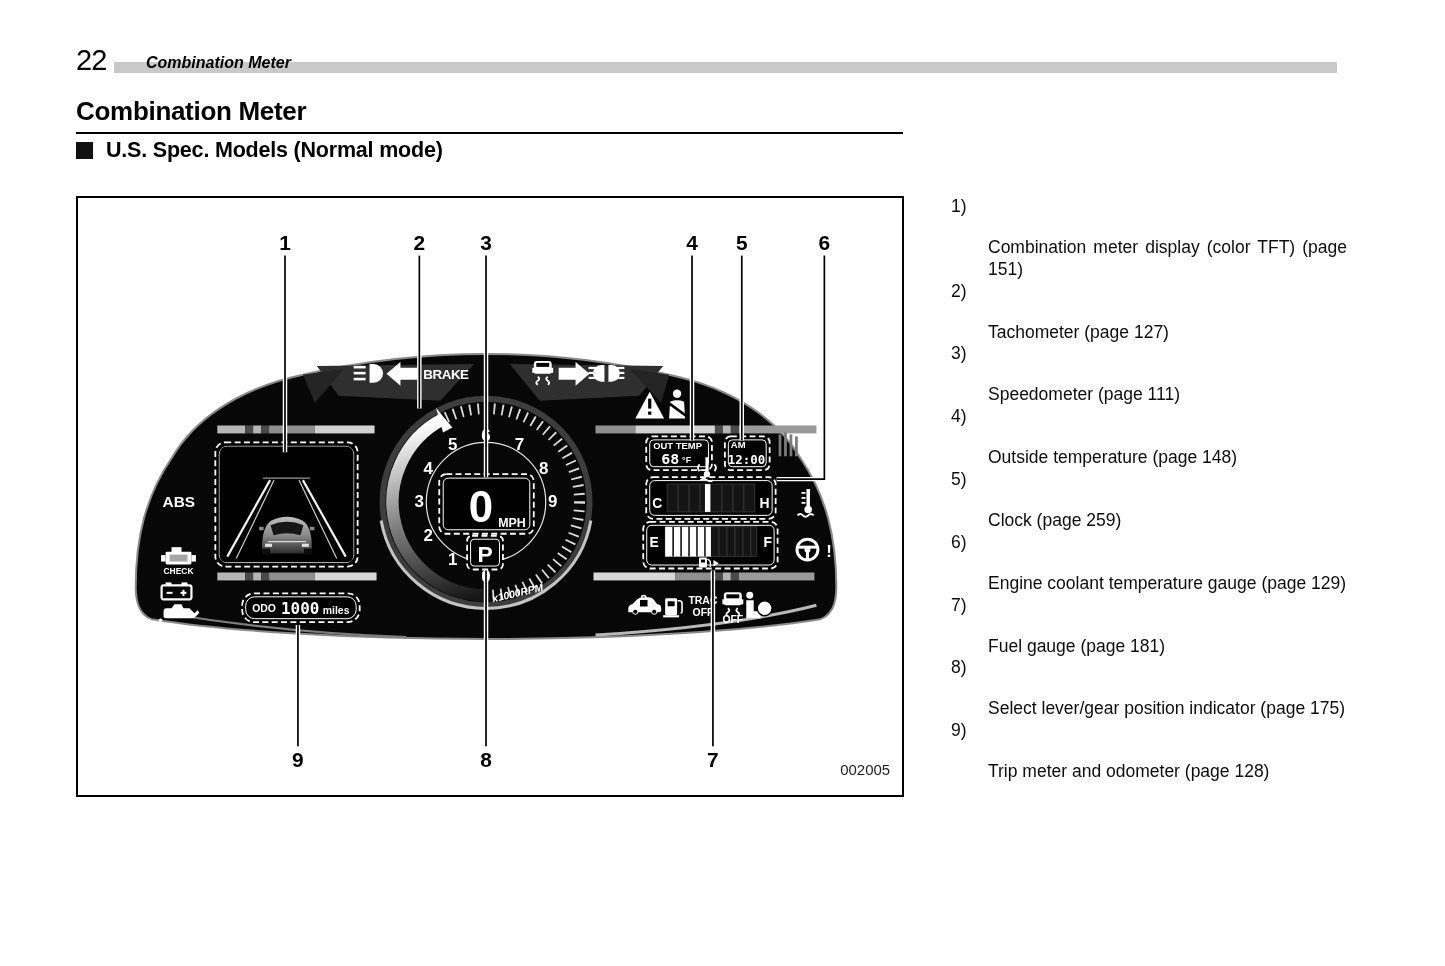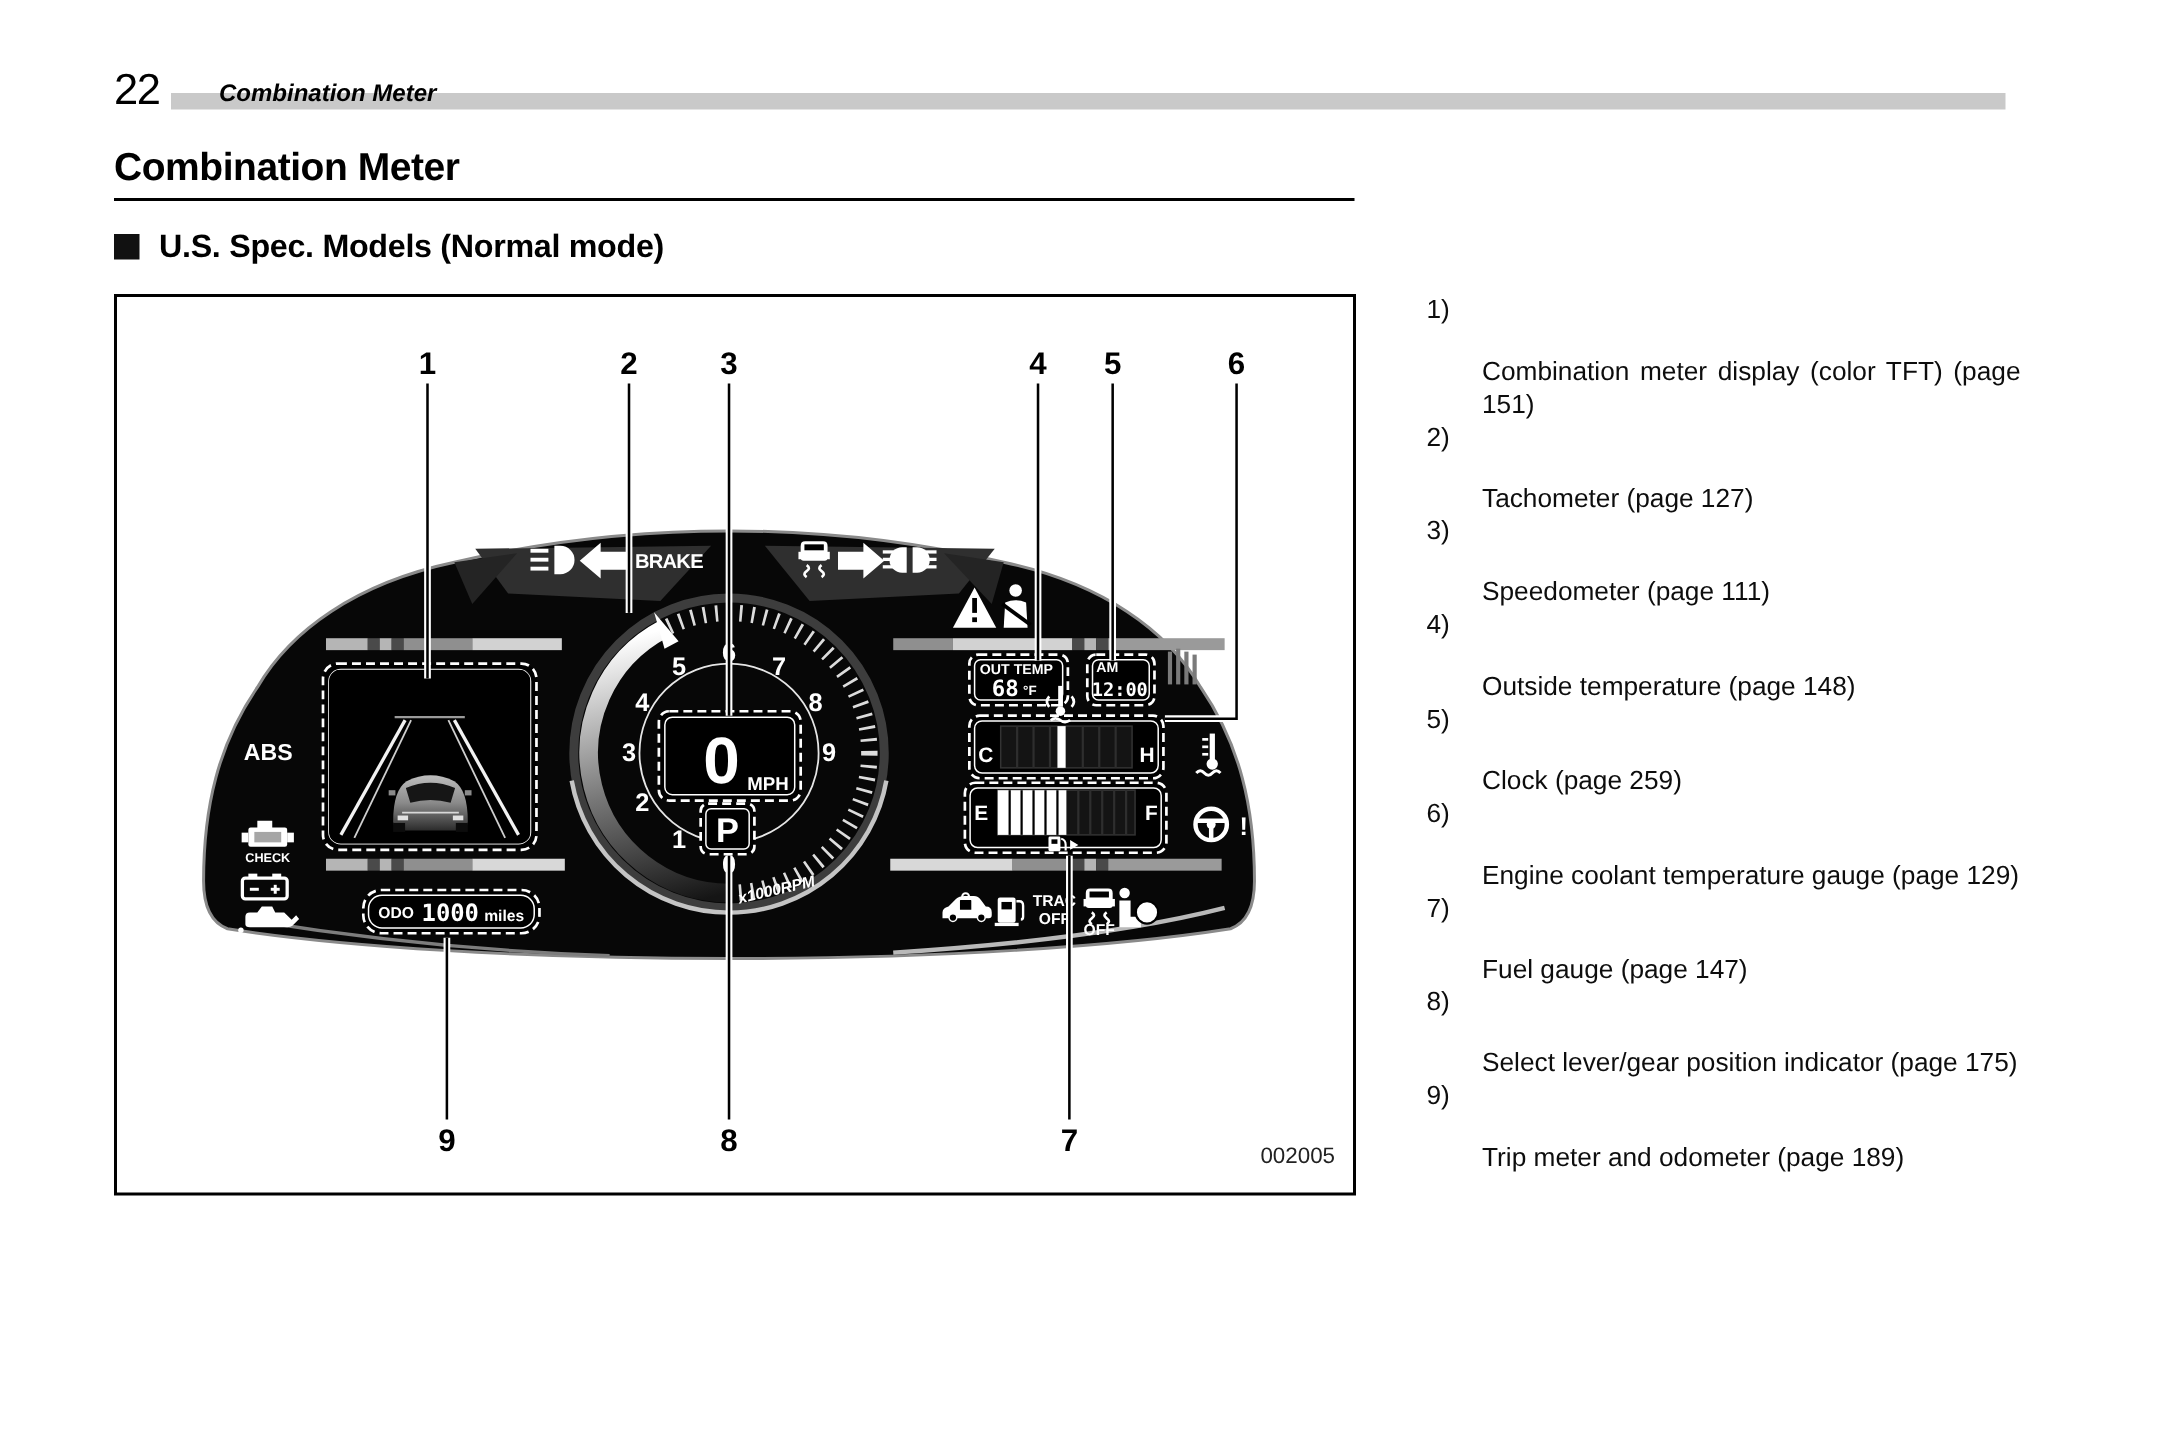--- a/index.html
+++ b/index.html
@@ -5,21 +5,21 @@
   html,body{margin:0;padding:0;}
   body{
     width:1445px;height:966px;position:relative;background:#ffffff;
     font-family:"Liberation Sans",sans-serif;color:#000;overflow:hidden;
   }
   .page-number{position:absolute;left:76px;top:44px;font-size:29px;font-weight:normal;letter-spacing:-1px;}
   .header-bar{position:absolute;left:114px;top:62px;width:1223px;height:11px;background:#c9c9c9;}
   .running-title{position:absolute;left:146px;top:54px;font-size:16px;font-weight:bold;font-style:italic;}
   .page-title{position:absolute;left:76px;top:96px;font-size:26px;font-weight:bold;margin:0;letter-spacing:-0.3px;}
   .title-rule{position:absolute;left:76px;top:132px;width:827px;height:2px;background:#000;}
-  .section-heading{position:absolute;left:76px;top:152px;font-size:21.5px;font-weight:bold;display:flex;align-items:center;letter-spacing:-0.2px;}
+  .section-heading{position:absolute;left:76px;top:138px;font-size:21.5px;font-weight:bold;display:flex;align-items:center;letter-spacing:-0.2px;}
   .section-square{display:inline-block;width:17px;height:17px;background:#111;margin-right:13px;}
   .figure-frame{position:absolute;left:76px;top:196px;width:824px;height:597px;border:2px solid #000;background:#fff;}
   .figure-frame svg{display:block;width:100%;height:100%;}
   .legend{position:absolute;left:951px;top:196px;width:396px;}
   .legend-row{display:grid;grid-template-columns:37px 1fr;font-size:17.5px;line-height:21.8px;color:#0d0d0d;}
   .legend-num{display:block;}
   .legend-text{display:block;text-align:justify;margin-top:41px;}
   
   .wt{fill:#fff;font-weight:bold;font-family:"Liberation Sans",sans-serif;}
   .seg{fill:#fff;font-weight:bold;font-family:"DejaVu Sans Mono",monospace;}
@@ -411,23 +411,23 @@
   <div class="legend-row">
     <span class="legend-num">5)</span>
     <span class="legend-text">Clock (page 259)</span>
   </div>
   <div class="legend-row">
     <span class="legend-num">6)</span>
     <span class="legend-text">Engine coolant temperature gauge (page 129)</span>
   </div>
   <div class="legend-row">
     <span class="legend-num">7)</span>
-    <span class="legend-text">Fuel gauge (page 147)</span>
+    <span class="legend-text">Fuel gauge (page 181)</span>
   </div>
   <div class="legend-row">
     <span class="legend-num">8)</span>
     <span class="legend-text">Select lever/gear position indicator (page 175)</span>
   </div>
   <div class="legend-row">
     <span class="legend-num">9)</span>
-    <span class="legend-text">Trip meter and odometer (page 189)</span>
+    <span class="legend-text">Trip meter and odometer (page 128)</span>
   </div>
 </div>
 
 </body></html>

